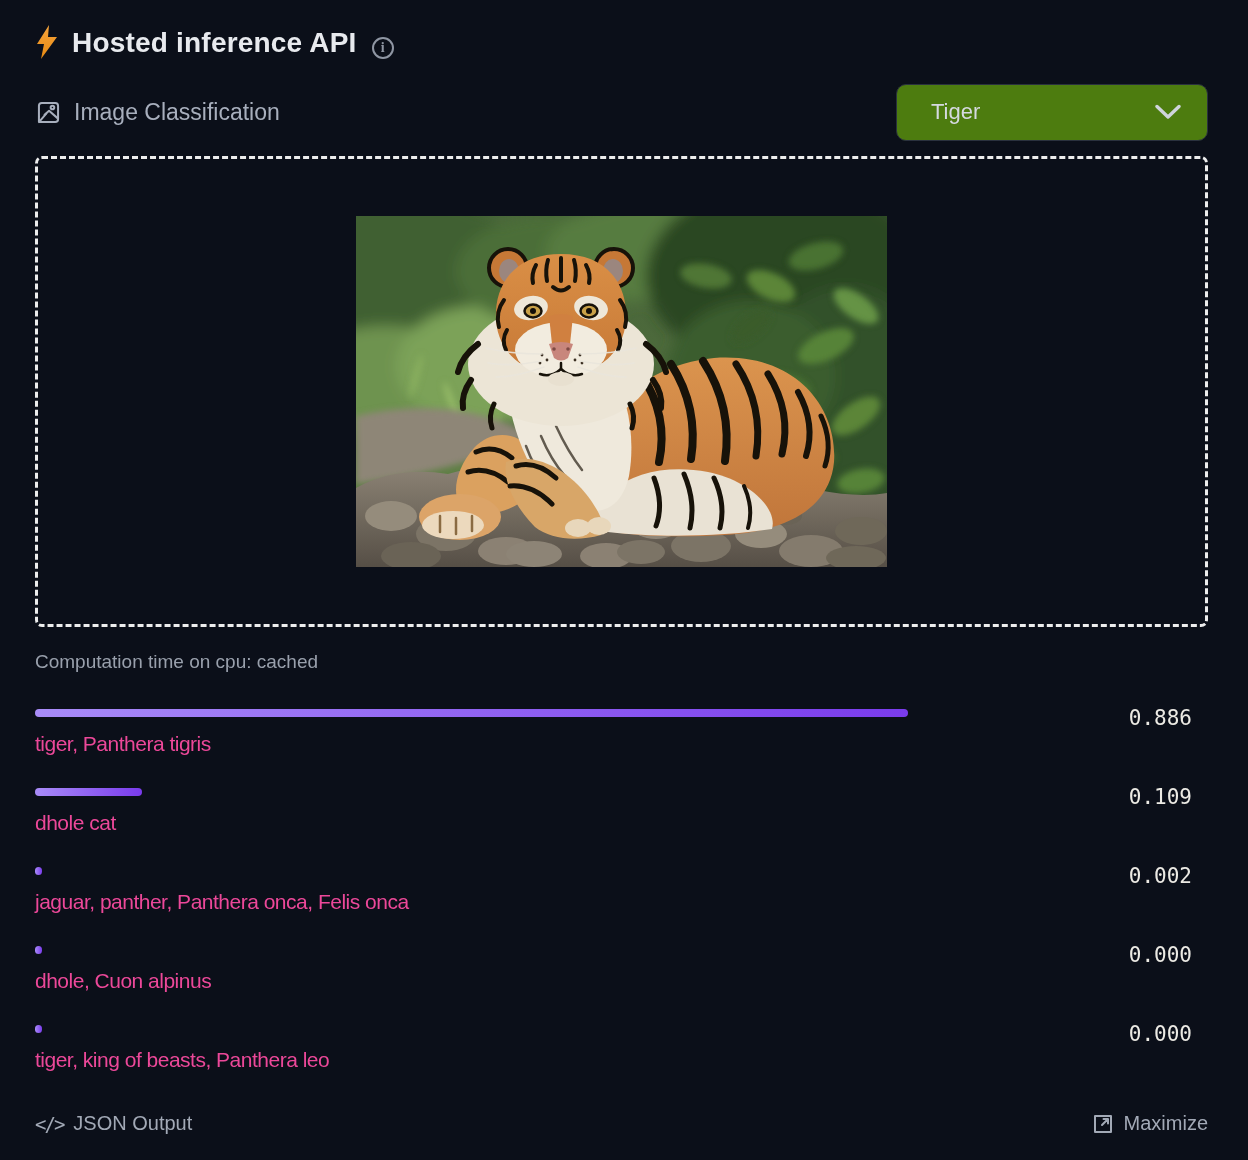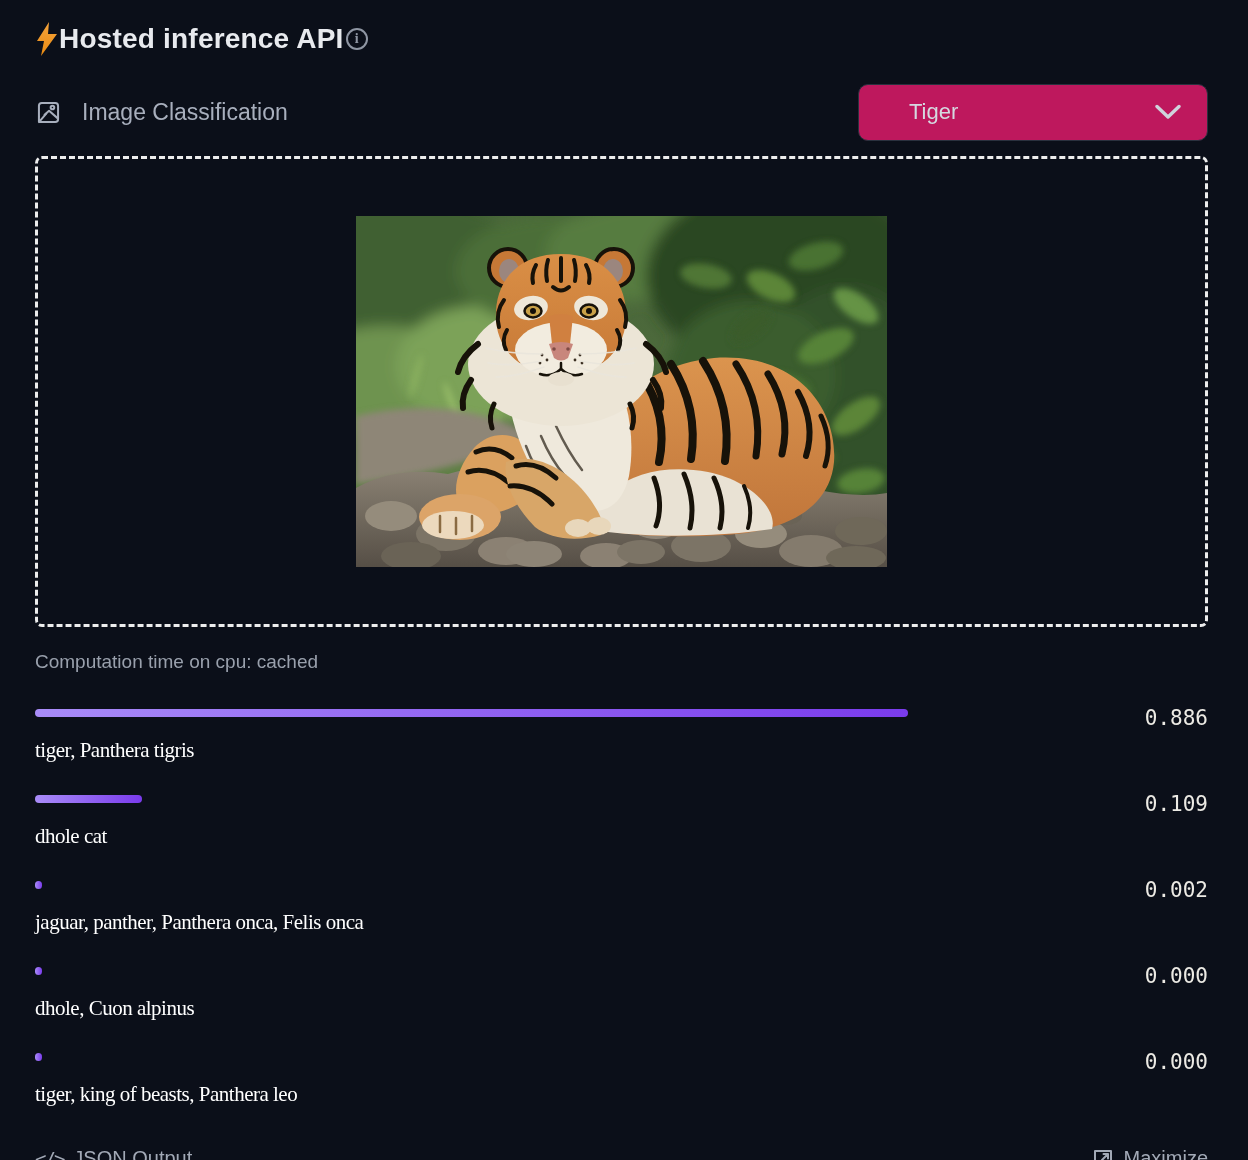--- a/index.html
+++ b/index.html
@@ -5,40 +5,39 @@
   * { margin:0; padding:0; box-sizing:border-box; }
   html,body { background:#0B0F19; }
   body {
     width:1248px; height:1160px; overflow:hidden;
     font-family:"Liberation Sans", sans-serif;
     color:#E6E8EC;
   }
   .page { padding:15px 40px 0 35px; width:1248px; }
 
   
-  .header { display:flex; align-items:center; padding-top:3px; height:44px; }
+  .header { display:flex; align-items:flex-end; gap:13px; padding-top:3px; height:44px; }
   .bolt { width:24px; height:34px; flex:0 0 auto; }
   .title { font-size:28px; font-weight:700; letter-spacing:.2px; color:#E8EAEE; }
   .info-icon {
     width:22px; height:22px; border:2px solid #8F96A3; border-radius:50%;
     color:#8F96A3; font-size:14px; font-weight:700; font-family:"Liberation Serif", serif;
     display:flex; align-items:center; justify-content:center; margin-left:2px;
   }
 
   
   .task-row { margin-top:24px; display:flex; align-items:center; justify-content:space-between; height:58px; }
-  .task-left { display:flex; gap:20px; color:#A8AFBD; }
+  .task-left { display:flex; gap:12px; color:#A8AFBD; }
   .task-left svg { display:block; }
   .task-label { font-size:23px; color:#A8AFBD; }
   .example-select {
-    width:350px; height:57px; background:#be185d;
+    width:312px; height:57px; background:#4d7c0f;
     border:1px solid #2A313E; border-radius:10px;
     display:flex; align-items:center; position:relative;
     cursor:pointer;
-    padding-left:16px;
   }
   .example-select .sel-text { font-size:22px; color:#D5D9E0; padding-left:34px; }
   .example-select .chev { position:absolute; right:26px; top:50%; transform:translateY(-50%); }
 
   
   .dropzone {
     margin-top:15px; height:471px; border:3px dashed #EDEDED; border-radius:7px;
     display:flex; align-items:center; justify-content:center;
   }
   .input-image { width:531px; height:351px; display:block; }
@@ -47,25 +46,25 @@
   .status-line { margin-top:24px; font-size:19px; color:#99A0AC; }
 
   
   .results { margin-top:36px; }
   .result-row { position:relative; margin-bottom:32px; }
   .score-bar {
     height:8px; border-radius:4px; width:7px;
     background:linear-gradient(90deg,#A98CF8 0%,#7A3BEC 100%);
   }
   .result-label {
-    margin-top:21px; font-family:Liberation Serif, serif;
-    font-size:21px; color:#ffffff; letter-spacing:-0.5px;
+    margin-top:15px; font-family:Liberation Sans, sans-serif;
+    font-size:21px; color:#ec4899; letter-spacing:-0.5px;
   }
   .result-value {
-    position:absolute; right:0; top:-3px;
+    position:absolute; right:16px; top:-3px;
     font-family:"DejaVu Sans Mono","Liberation Mono",monospace;
     font-size:21px; color:#ECEAE4;
   }
 
   
   .footer { margin-top:40px; display:flex; align-items:center; justify-content:space-between; }
   .foot-btn { display:flex; align-items:center; gap:10px; color:#A2A9B6; font-size:20px; cursor:pointer; background:none; border:none; }
   .code-glyph { font-family:"DejaVu Sans Mono",monospace; font-size:19px; color:#A2A9B6; letter-spacing:-2px; }
 </style>
 </head>

